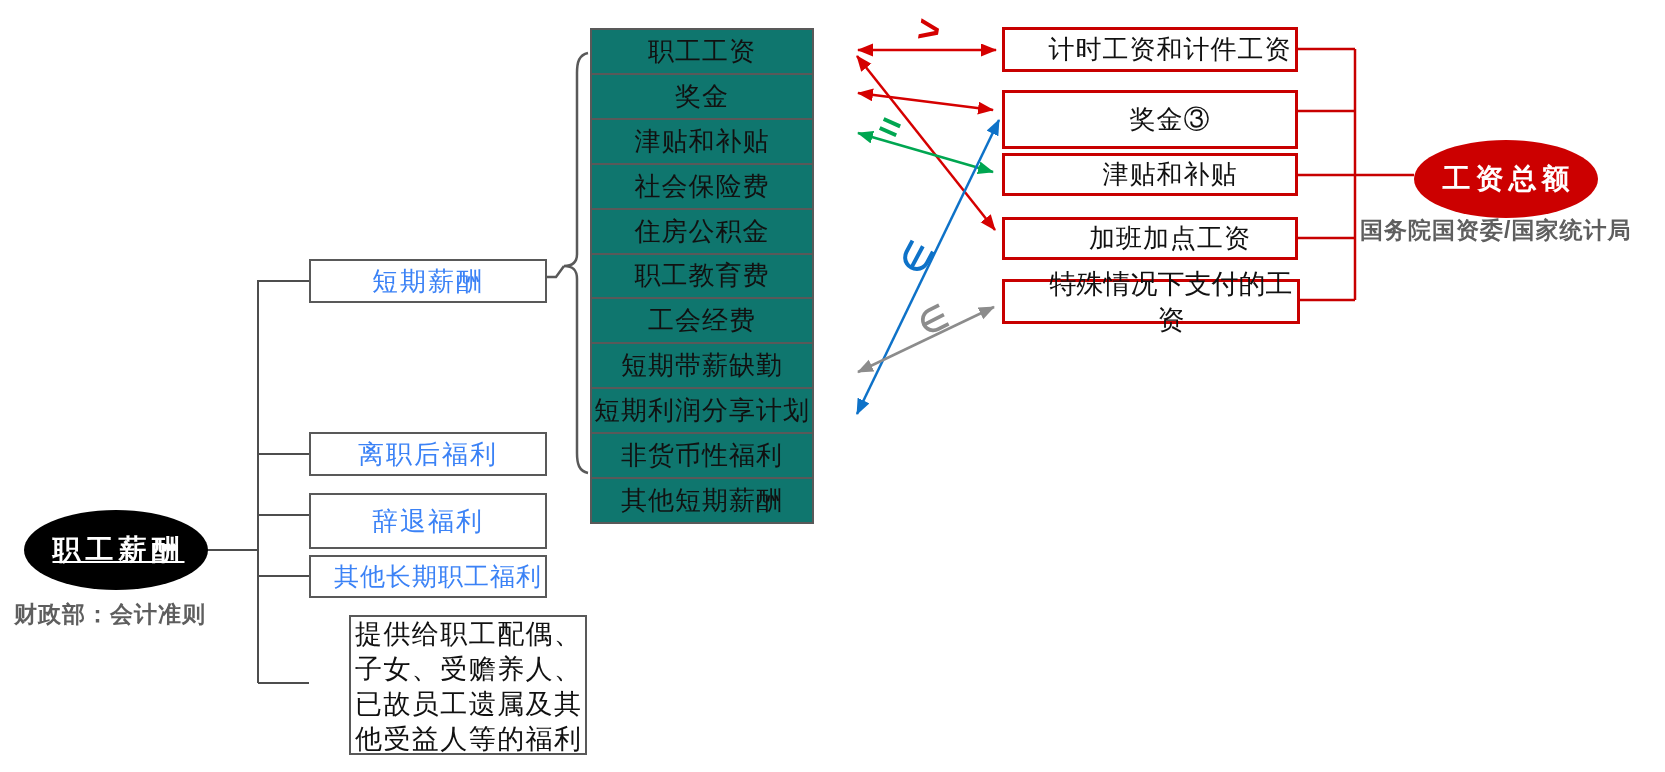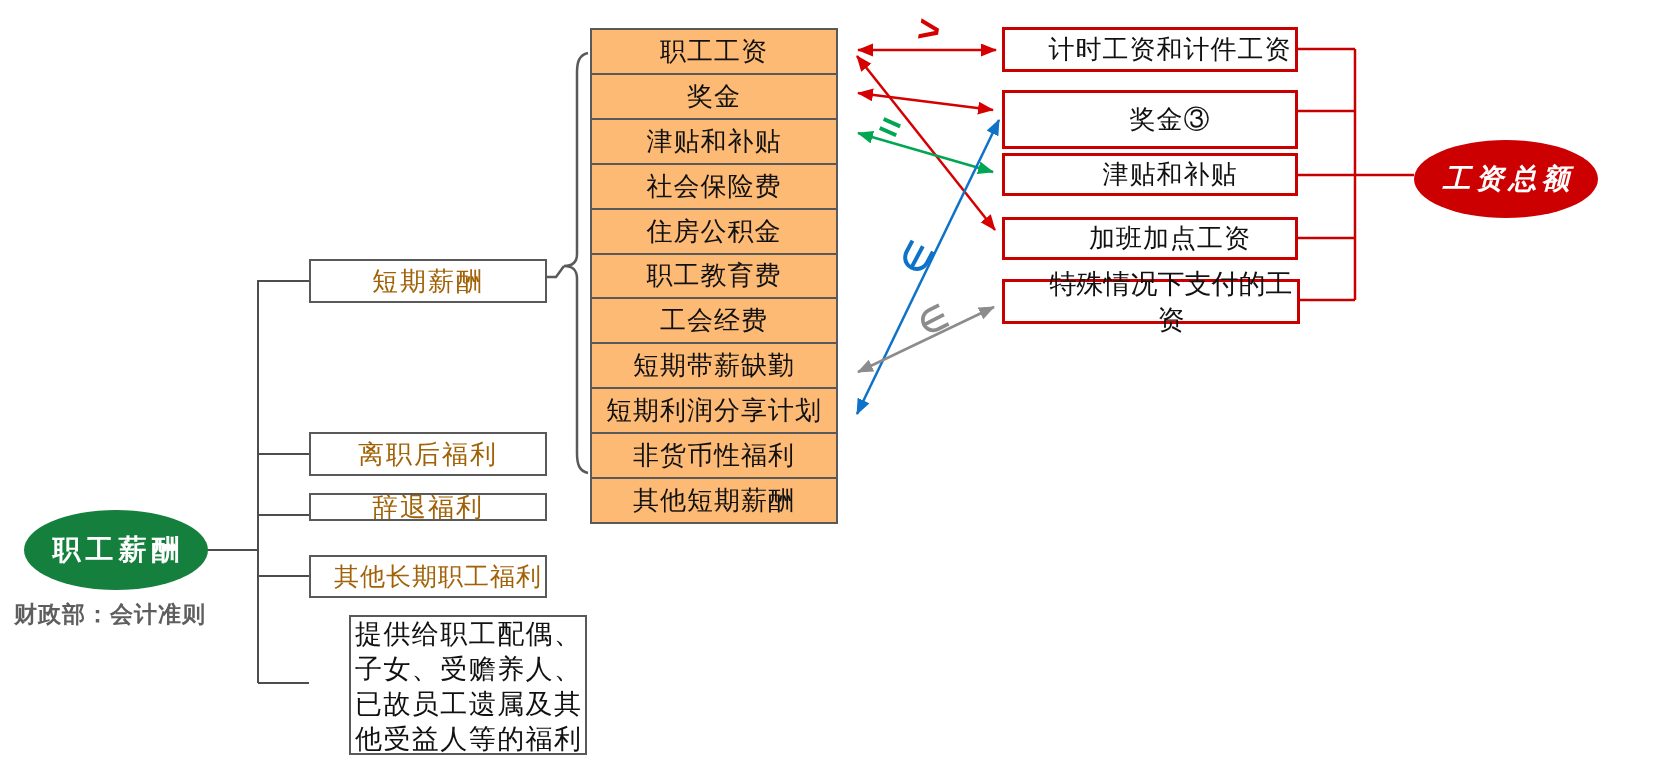--- a/index.html
+++ b/index.html
@@ -4,47 +4,47 @@
 <style>
   html,body{margin:0;padding:0;background:#ffffff;}
   .canvas{
     position:relative;width:1665px;height:772px;background:#ffffff;overflow:hidden;
     font-family:"Liberation Sans", sans-serif;color:#111;
   }
   .lines{position:absolute;left:0;top:0;width:1665px;height:772px;}
   .box{
     position:absolute;box-sizing:border-box;background:#fff;border:2px solid #595959;
     display:flex;align-items:center;justify-content:center;
-    font-size:26px;letter-spacing:2px;color:#a16207;text-align:right;
+    font-size:26px;letter-spacing:2px;color:#3b82f6;text-align:right;
   }
   .bigbox{
     position:absolute;box-sizing:border-box;background:#fff;border:2px solid #595959;
     font-size:27px;line-height:35px;color:#111;padding:0 4px;
     text-align:justify;text-align-last:justify;margin-left:40px;
   }
   .midlist{
-    position:absolute;box-sizing:border-box;left:590px;top:28px;width:248px;height:496px;
-    border:2px solid #595959;background:#fdba74;display:flex;flex-direction:column;
+    position:absolute;box-sizing:border-box;left:590px;top:28px;width:224px;height:496px;
+    border:2px solid #595959;background:#0f766e;display:flex;flex-direction:column;
   }
   .mrow{
     flex:1;display:flex;align-items:center;justify-content:center;
     border-bottom:2px solid #595959;font-size:26px;letter-spacing:1px;color:#111;
   }
   .mrow:last-child{border-bottom:none;}
   .rbox{
     position:absolute;box-sizing:border-box;background:#fff;border:3px solid #C80000;
     display:flex;align-items:center;justify-content:center;
     font-size:26px;letter-spacing:1px;color:#111;text-align:center;padding-left:40px;
   }
   .ellipse{
     position:absolute;border-radius:50%;display:flex;align-items:center;justify-content:center;
     color:#fff;font-weight:bold;font-size:28px;letter-spacing:5px;text-indent:5px;
   }
-  .ellipse.gray{background:#15803d;}
-  .ellipse.red{background:#CC0000;font-style:italic;}
+  .ellipse.gray{background:#000000;text-decoration:underline;}
+  .ellipse.red{background:#CC0000;}
   .cap{
     position:absolute;font-size:23px;font-weight:bold;color:#5e5e5e;letter-spacing:1px;white-space:nowrap;
   }
   .sym{
     position:absolute;font-weight:bold;display:inline-block;
     transform:translate(-50%,-50%) rotate(var(--rot));white-space:nowrap;
   }
 </style>
 </head>
 <body>
@@ -98,21 +98,21 @@
       <line x1="857" y1="414" x2="999" y2="120" stroke="#0E72C8" marker-start="url(#ah-blue)" marker-end="url(#ah-blue)"></line>
       <line x1="858" y1="372" x2="994" y2="307" stroke="#8C8C8C" marker-start="url(#ah-gray)" marker-end="url(#ah-gray)"></line>
     </g>
   </svg>
 
   <div class="ellipse gray" style="left:24px;top:510px;width:184px;height:80px;">职工薪酬</div>
   <div class="cap" style="left:14px;top:599px;">财政部：会计准则</div>
 
   <div class="box" style="left:309px;top:259px;width:238px;height:44px;">短期薪酬</div>
   <div class="box" style="left:309px;top:432px;width:238px;height:44px;">离职后福利</div>
-  <div class="box" style="left:309px;top:493px;width:238px;height:28px;">辞退福利</div>
+  <div class="box" style="left:309px;top:493px;width:238px;height:56px;">辞退福利</div>
   <div class="box" style="left:309px;top:555px;width:238px;height:43px;font-size:25px;letter-spacing:1px;padding-left:20px;">其他长期职工福利</div>
   <div class="bigbox" style="left:309px;top:615px;width:238px;height:140px;">提供给职工配偶、子女、受赡养人、已故员工遗属及其他受益人等的福利</div>
 
   <div class="midlist">
     <div class="mrow">职工工资</div>
     <div class="mrow">奖金</div>
     <div class="mrow">津贴和补贴</div>
     <div class="mrow">社会保险费</div>
     <div class="mrow">住房公积金</div>
     <div class="mrow">职工教育费</div>
@@ -123,19 +123,20 @@
     <div class="mrow">其他短期薪酬</div>
   </div>
 
   <div class="rbox" style="left:1002px;top:27px;width:296px;height:45px;">计时工资和计件工资</div>
   <div class="rbox" style="left:1002px;top:90px;width:296px;height:59px;">奖金③</div>
   <div class="rbox" style="left:1002px;top:153px;width:296px;height:43px;">津贴和补贴</div>
   <div class="rbox" style="left:1002px;top:217px;width:296px;height:43px;">加班加点工资</div>
   <div class="rbox" style="left:1002px;top:279px;width:298px;height:45px;font-size:27px;letter-spacing:0;">特殊情况下支付的工资</div>
 
   <div class="ellipse red" style="left:1414px;top:140px;width:184px;height:78px;">工资总额</div>
+  <div class="cap" style="left:1360px;top:215px;">国务院国资委/国家统计局</div>
 
   <span class="sym" style="left:929px;top:30px;--rot:10deg;font-size:38px;color:#D50000;">&gt;</span>
   <span class="sym" style="left:890px;top:127px;--rot:24deg;font-size:36px;color:#00A651;">=</span>
   <span class="sym" style="left:917px;top:258px;--rot:-62deg;font-size:36px;color:#0E72C8;">∈</span>
   <span class="sym" style="left:933px;top:320px;--rot:-27deg;font-size:33px;color:#8C8C8C;">∈</span>
 
 </div>
 
 </body></html>

